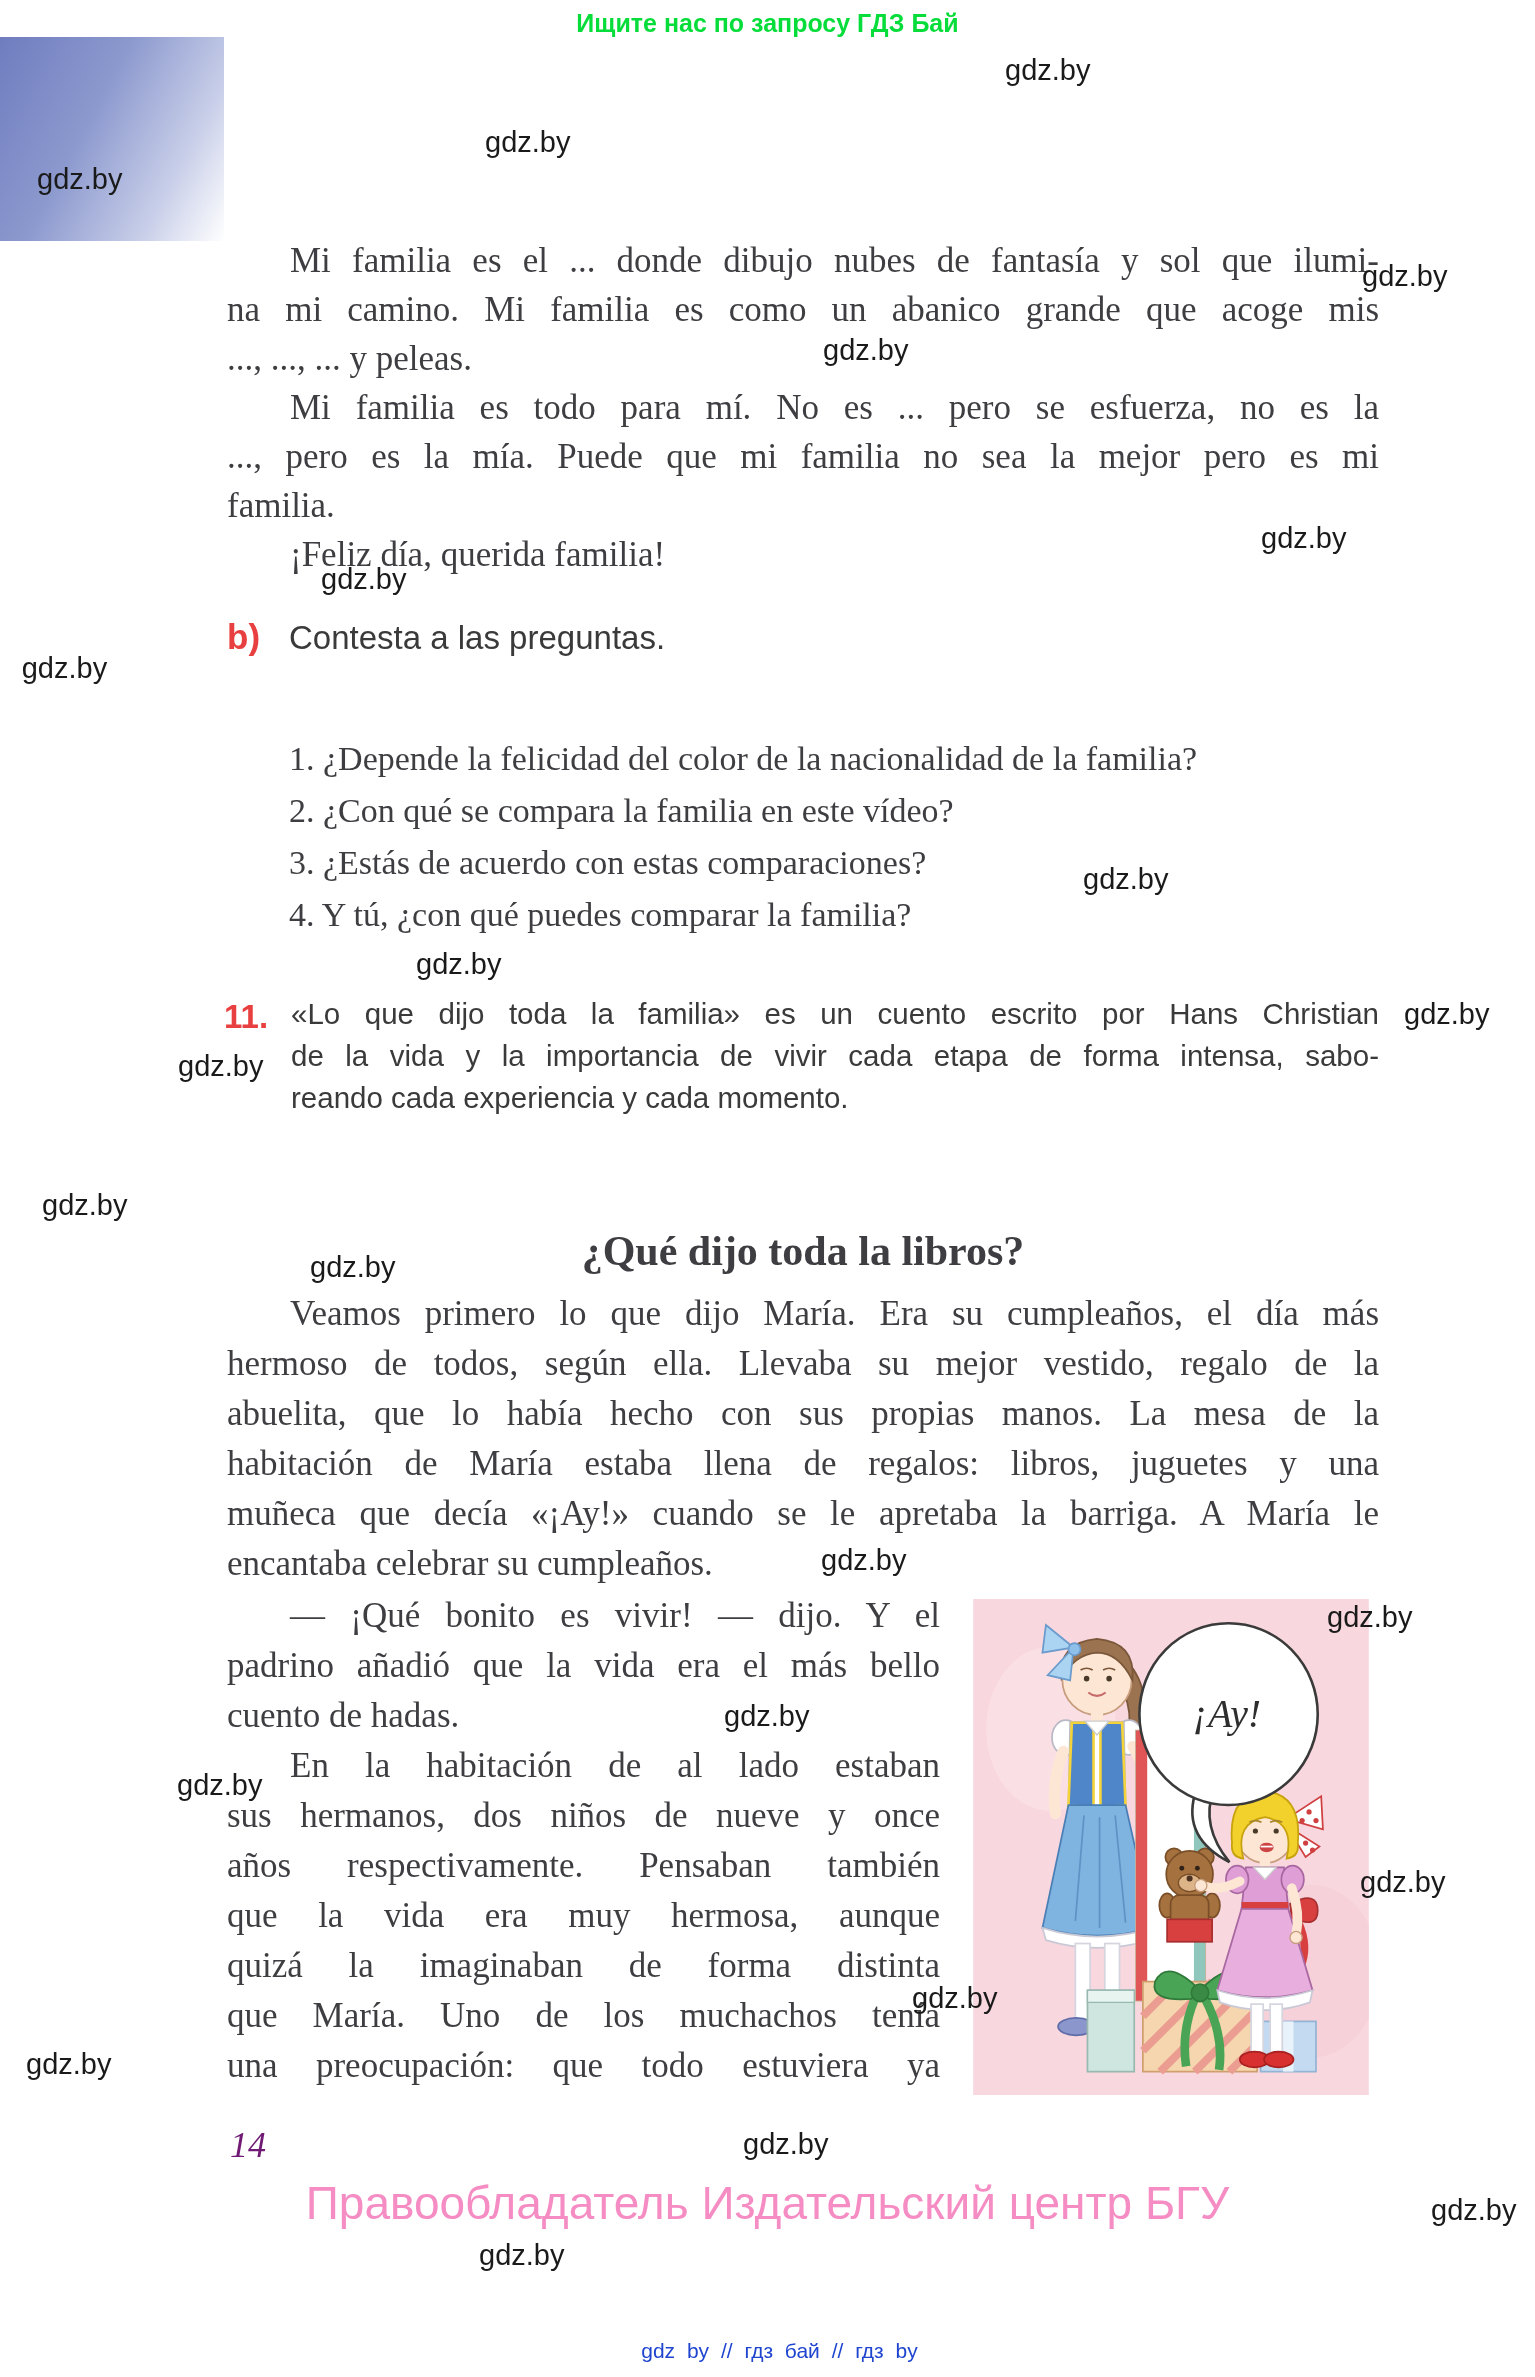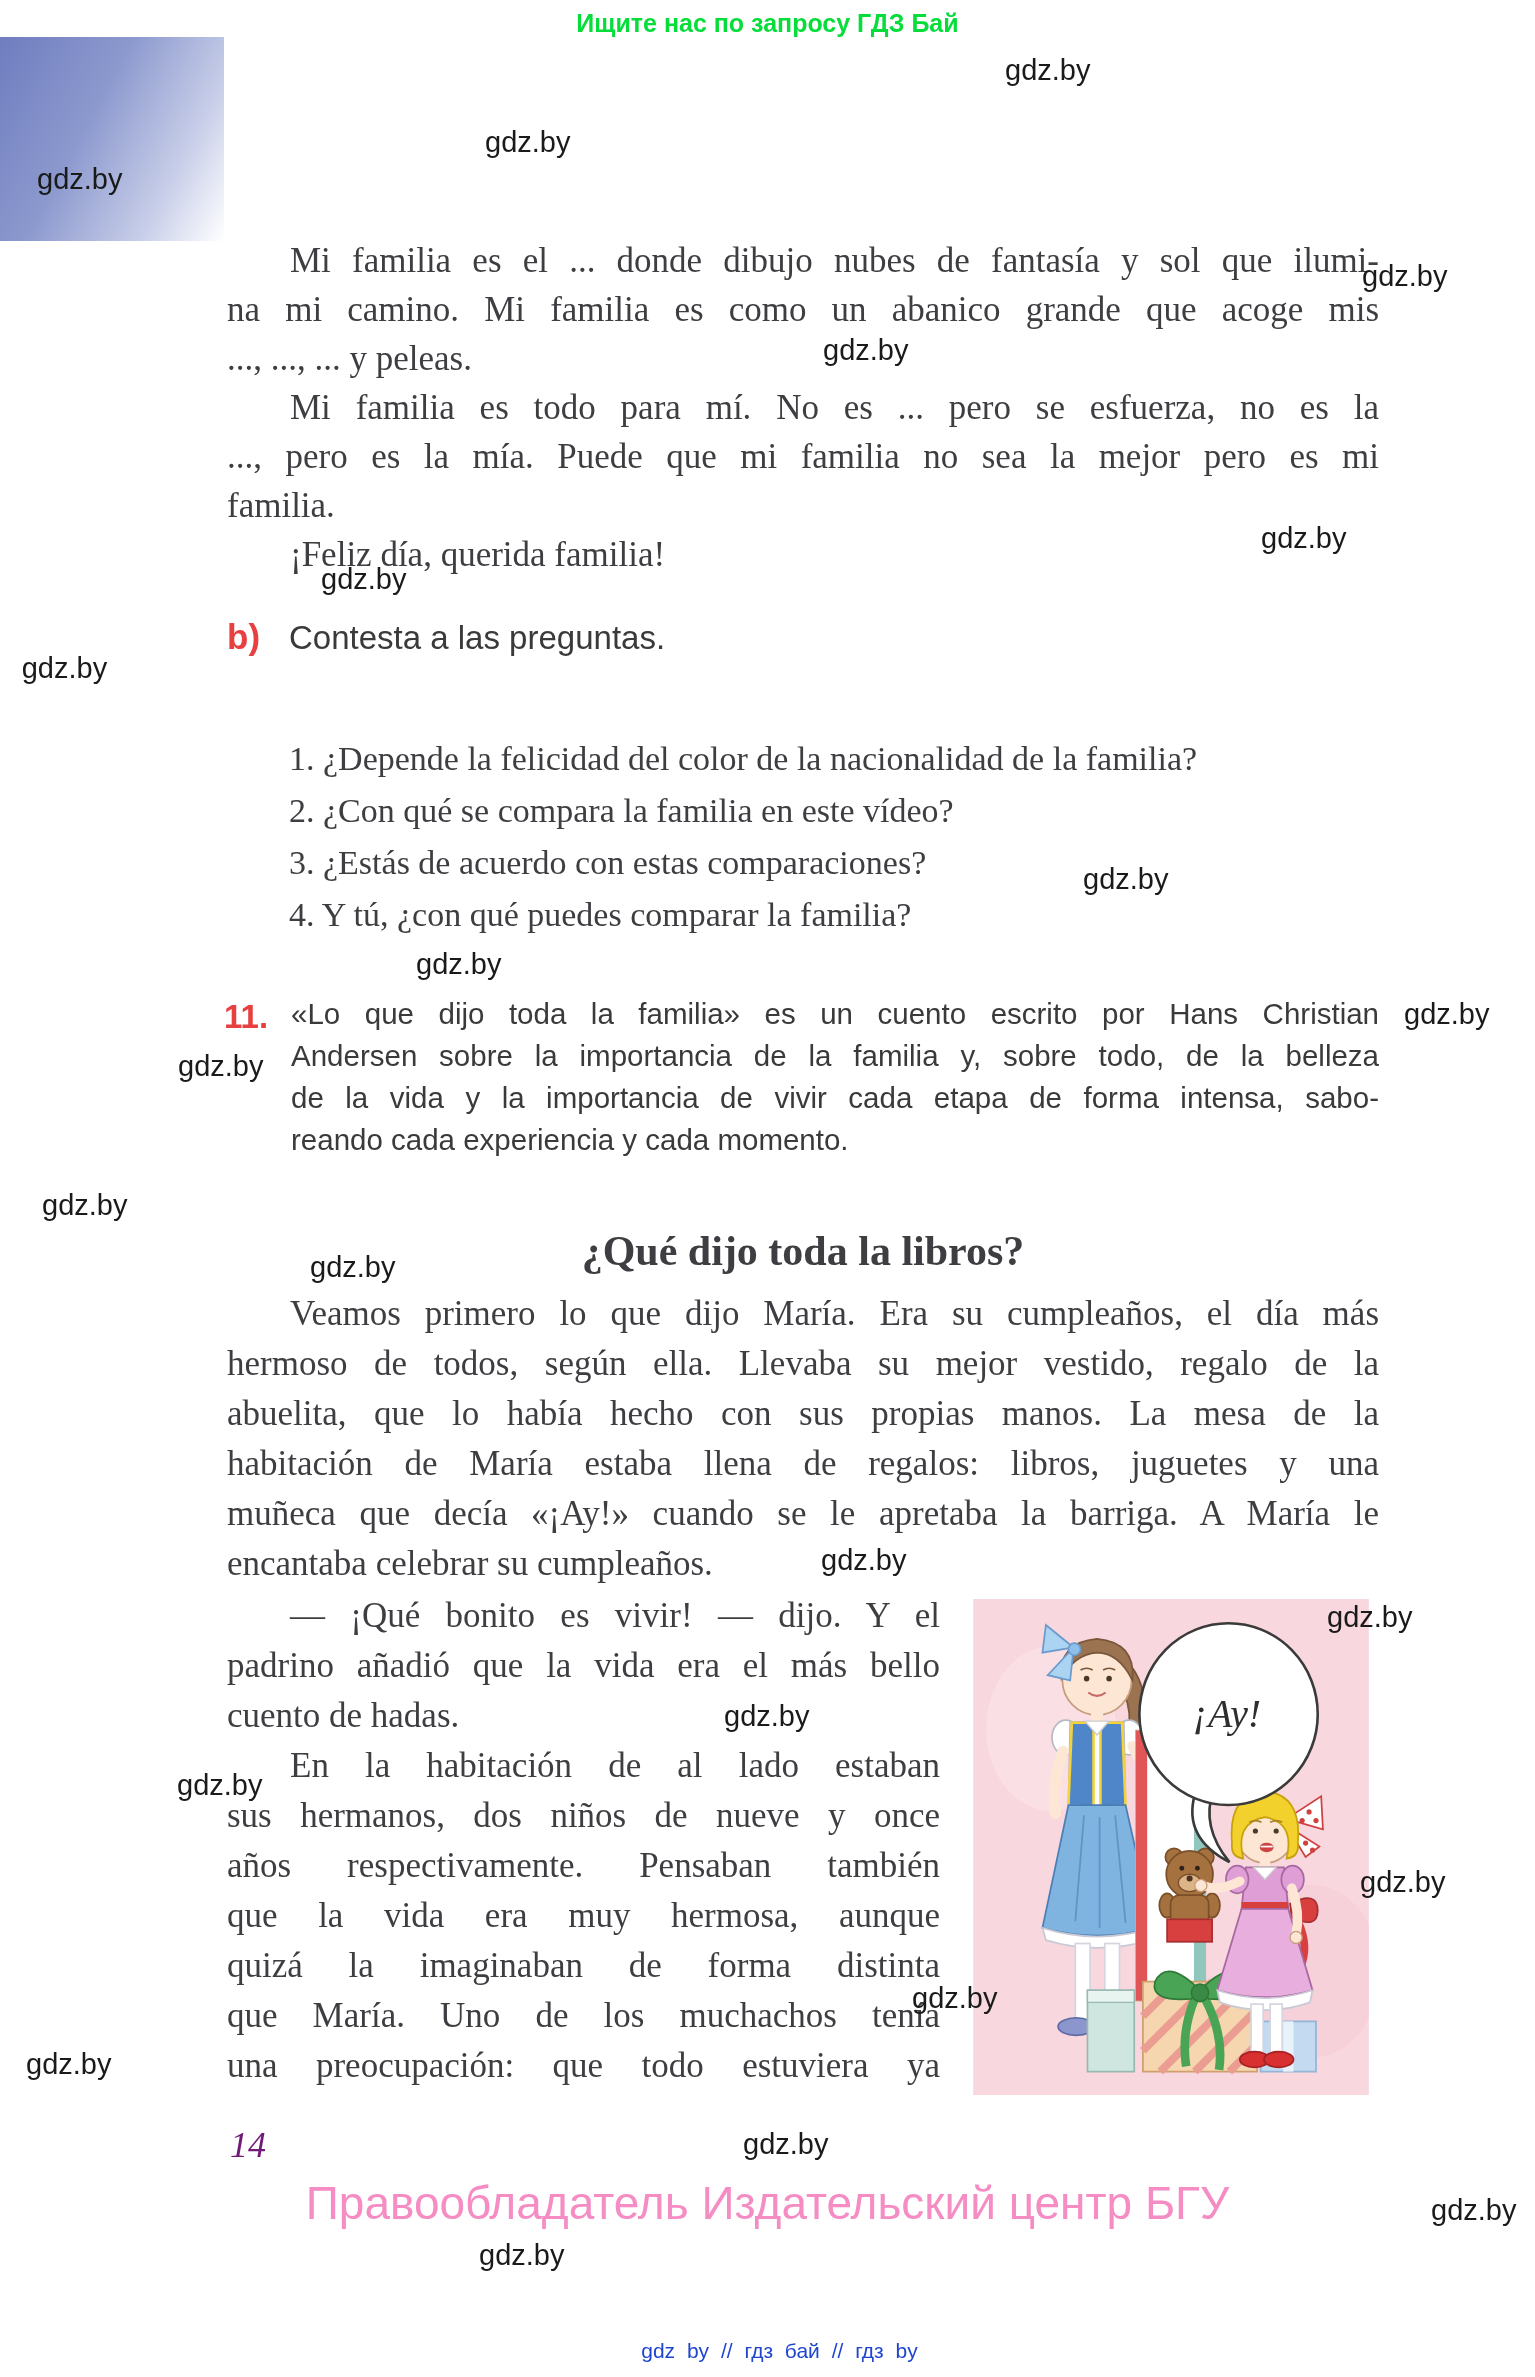--- a/index.html
+++ b/index.html
@@ -85,21 +85,20 @@
   <div class="abs questions">
       <div class="line">1. ¿Depende la felicidad del color de la nacionalidad de la familia?</div>
       <div class="line">2. ¿Con qué se compara la familia en este vídeo?</div>
       <div class="line">3. ¿Estás de acuerdo con estas comparaciones?</div>
       <div class="line">4. Y tú, ¿con qué puedes comparar la familia?</div>
     </div>
 
   <span class="abs t11-marker marker-red">11.</span>
   <div class="abs t11-text sans">
       <div class="line j">«Lo que dijo toda la familia» es un cuento escrito por Hans Christian</div>
-      <div class="line j">Andersen sobre la importancia de la familia y, sobre todo, de la belleza</div>
       <div class="line j">de la vida y la importancia de vivir cada etapa de forma intensa, sabo-</div>
       <div class="line">reando cada experiencia y cada momento.</div>
     </div>
 
   <h2 class="abs story-title">¿Qué dijo toda la libros?</h2>
 
   <div class="abs story serifblock">
       <div class="line ind j">Veamos primero lo que dijo María. Era su cumpleaños, el día más</div>
       <div class="line j">hermoso de todos, según ella. Llevaba su mejor vestido, regalo de la</div>
       <div class="line j">abuelita, que lo había hecho con sus propias manos. La mesa de la</div>

